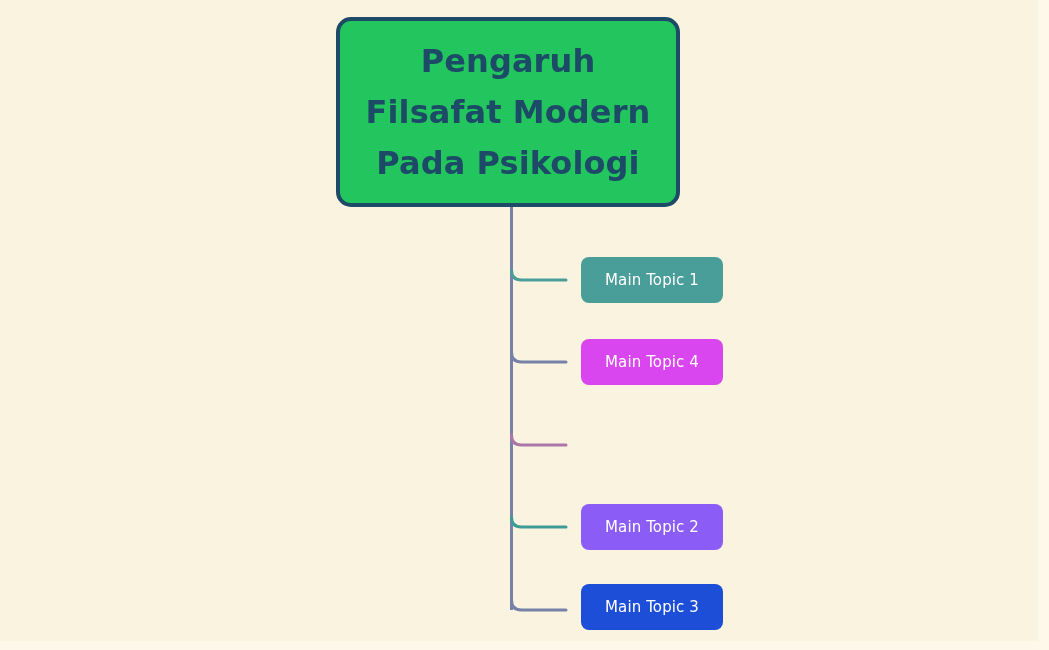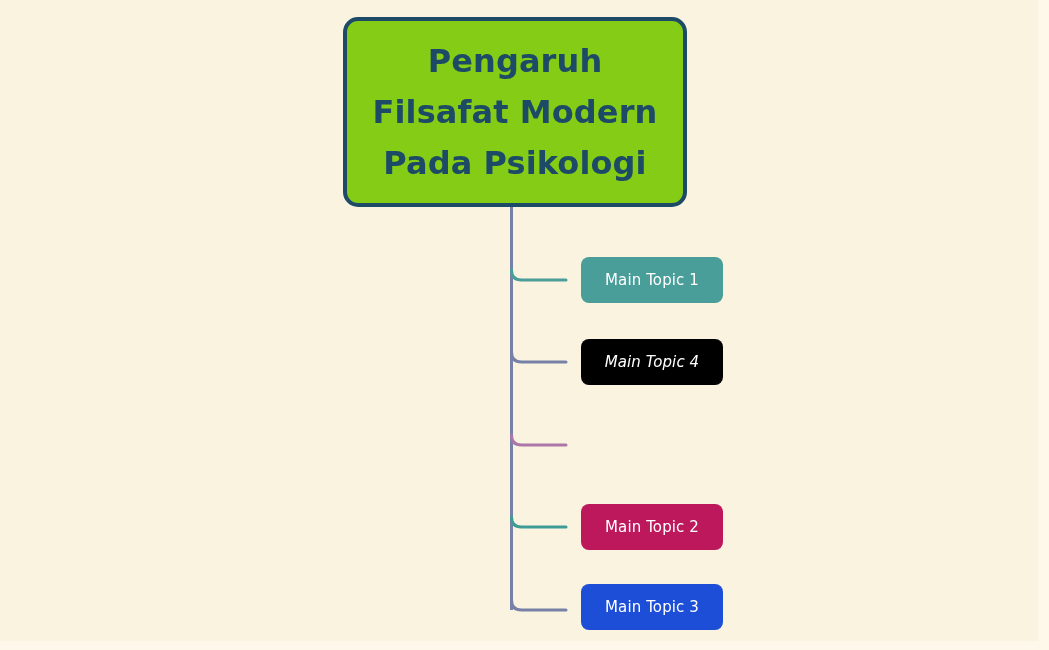--- a/index.html
+++ b/index.html
@@ -48,28 +48,28 @@
     position: absolute;
     left: 0;
     top: 0;
     width: 1049px;
     height: 650px;
   }
 
   
   .root-node {
     position: absolute;
-    left: 343px;
+    left: 336px;
     top: 17px;
     width: 344px;
     height: 190px;
     box-sizing: border-box;
     border: 4px solid #1d4a66;
     border-radius: 15px;
-    background: #84cc16;
+    background: #22c55e;
     display: flex;
     align-items: center;
     justify-content: center;
     text-align: center;
   }
   .root-title {
     color: #1d4a66;
     font-size: 32px;
     font-weight: bold;
     line-height: 51px;
@@ -117,26 +117,26 @@
   <div class="root-node">
     <div class="root-title">Pengaruh
 Filsafat Modern
 Pada Psikologi</div>
   </div>
 
   <div class="topic-node" style="top:257px; background:#4a9e9a;">
     <span class="topic-label">Main Topic 1</span>
   </div>
 
-  <div class="topic-node" style="top:339px; background:#000000;font-style:italic;">
+  <div class="topic-node" style="top:339px; background:#d946ef;">
     <span class="topic-label">Main Topic 4</span>
   </div>
 
 
-  <div class="topic-node" style="top:504px; background:#be185d;">
+  <div class="topic-node" style="top:504px; background:#8b5cf6;">
     <span class="topic-label">Main Topic 2</span>
   </div>
 
   <div class="topic-node" style="top:584px; background:#1d4ed8;">
     <span class="topic-label">Main Topic 3</span>
   </div>
 
   <div class="edge-band-right"></div>
   <div class="edge-band-bottom"></div>
 

